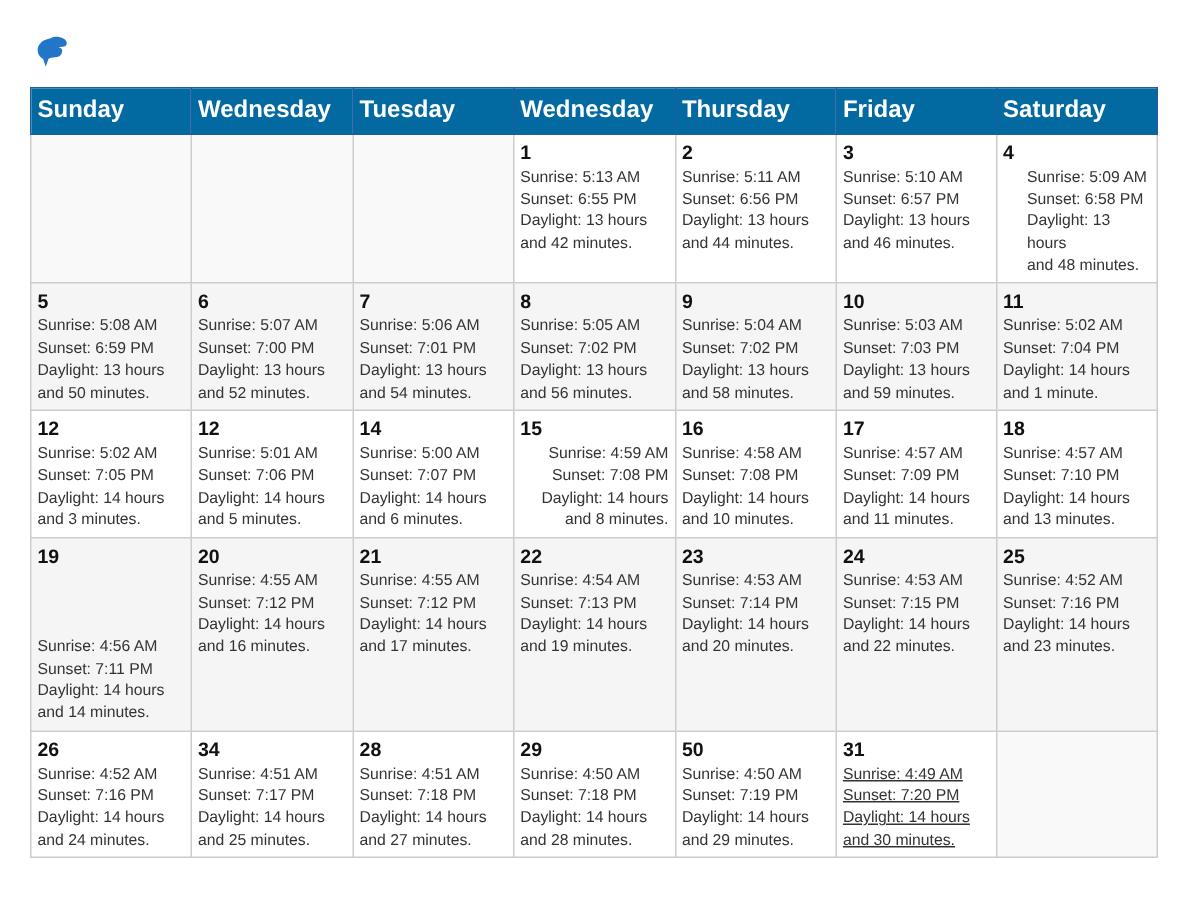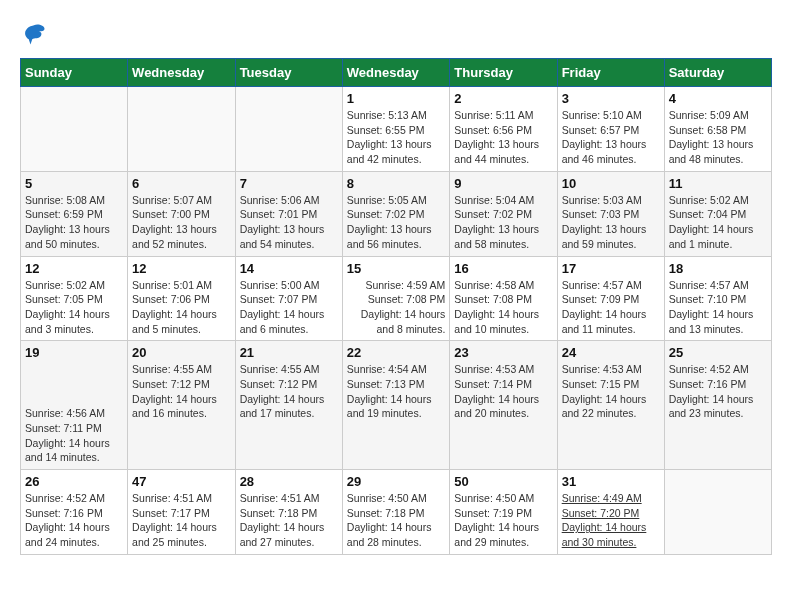--- a/index.html
+++ b/index.html
@@ -36,25 +36,25 @@
     .location {
       font-size: 16px;
       color: #333;
     }
     .calendar {
       width: 100%;
       border-collapse: collapse;
       font-size: 11px;
     }
     .calendar th {
-      background: #15803d;
+      background: #0369a1;
       color: #fff;
       padding: 6px 4px;
       text-align: left;
-      font-size: 13px;
+      font-size: 16px;
       border: 1px solid #1a5fa0;
     }
     .calendar td {
       border: 1px solid #ccc;
       vertical-align: top;
       padding: 4px;
       width: 108px;
       min-height: 90px;
       background: #fff;
     }
@@ -131,21 +131,21 @@
         </td>
         <td>
           <div class="day-num">3</div>
           <div class="day-detail" style="white-space: pre-line;">Sunrise: 5:10 AM
 Sunset: 6:57 PM
 Daylight: 13 hours
 and 46 minutes.</div>
         </td>
         <td>
           <div class="day-num">4</div>
-          <div class="day-detail" style="white-space: pre-line;">Sunrise: 5:09 AM
+          <div class="day-detail" style="white-space: pre-line; margin-left: 16px;">Sunrise: 5:09 AM
 Sunset: 6:58 PM
 Daylight: 13 hours
 and 48 minutes.</div>
         </td>
       </tr>
       <tr>
         <td>
           <div class="day-num">5</div>
           <div class="day-detail" style="white-space: pre-line;">Sunrise: 5:08 AM
 Sunset: 6:59 PM
@@ -299,21 +299,21 @@
       </tr>
       <tr>
         <td>
           <div class="day-num">26</div>
           <div class="day-detail" style="white-space: pre-line;">Sunrise: 4:52 AM
 Sunset: 7:16 PM
 Daylight: 14 hours
 and 24 minutes.</div>
         </td>
         <td>
-          <div class="day-num">47</div>
+          <div class="day-num">34</div>
           <div class="day-detail" style="white-space: pre-line;">Sunrise: 4:51 AM
 Sunset: 7:17 PM
 Daylight: 14 hours
 and 25 minutes.</div>
         </td>
         <td>
           <div class="day-num">28</div>
           <div class="day-detail" style="white-space: pre-line;">Sunrise: 4:51 AM
 Sunset: 7:18 PM
 Daylight: 14 hours

